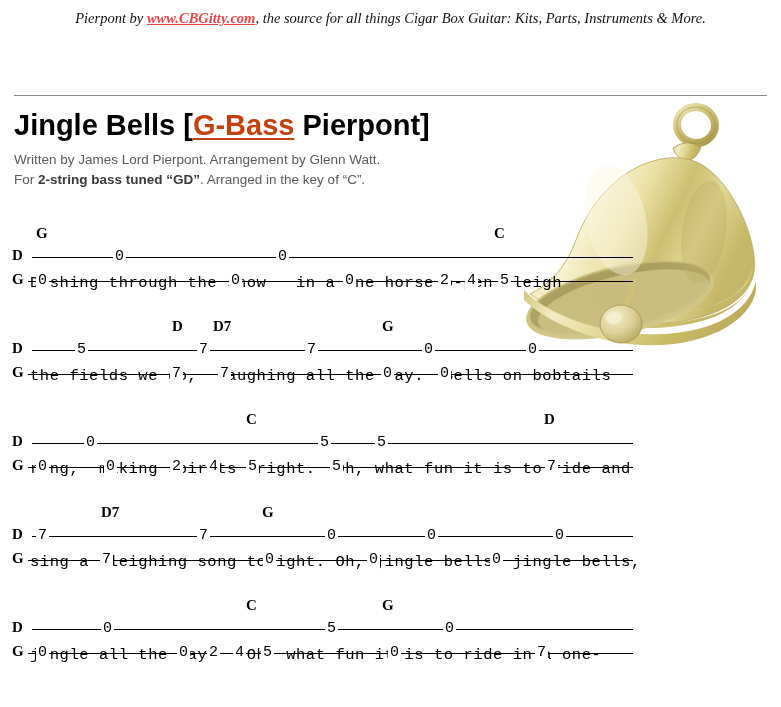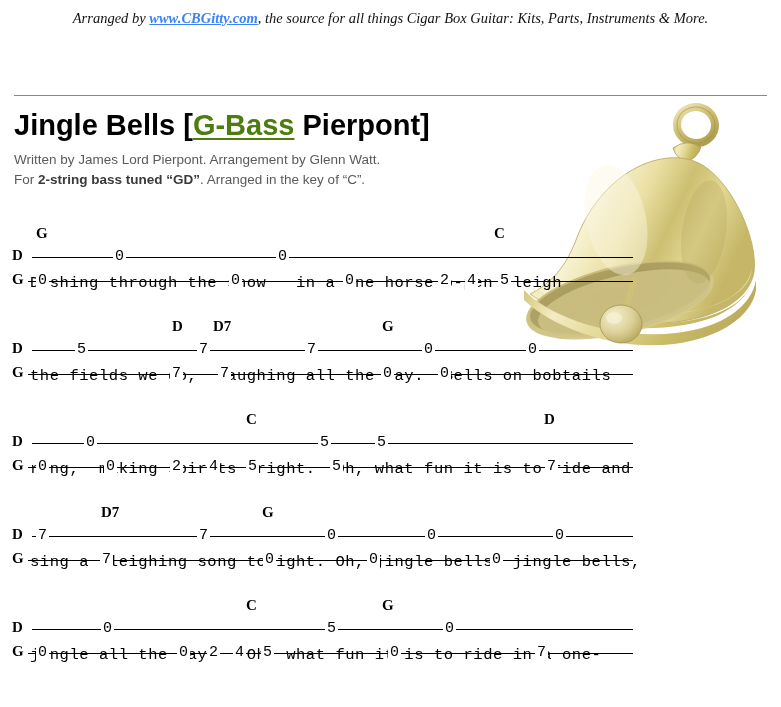--- a/index.html
+++ b/index.html
@@ -40,21 +40,21 @@
   .site-sub {
     text-align: center;
     font-family: "Liberation Serif", serif;
     font-style: italic;
     font-size: 14.5px;
     color: #111111;
     padding-top: 10px;
     white-space: nowrap;
   }
   .site-sub .link {
-    color: #3b82f6;
+    color: #ef4444;
     font-weight: bold;
     text-decoration: underline;
   }
   .header-rule {
     position: absolute;
     top: 95px;
     left: 14px;
     width: 753px;
     height: 1px;
     background: #888888;
@@ -69,21 +69,21 @@
   }
   .song-title {
     font-family: "Liberation Sans", sans-serif;
     font-weight: bold;
     font-size: 29px;
     color: #000000;
     line-height: 1.05;
     white-space: nowrap;
   }
   .song-title .link {
-    color: #4d7c0f;
+    color: #c2410c;
     text-decoration: underline;
     text-underline-offset: 3px;
   }
   .song-credits {
     margin-top: 10px;
     font-family: "Liberation Sans", sans-serif;
     font-size: 13.5px;
     color: #5a5a5a;
     line-height: 1.42;
   }
@@ -164,21 +164,21 @@
     color: #000000;
     white-space: pre;
     letter-spacing: 0.55px;
   }
 </style>
 </head>
 <body>
 
 <div class="site-header">
   <div class="site-sub">
-    <span>Arranged by </span><a class="link" href="#">www.CBGitty.com</a><span>, the source for all things Cigar Box Guitar: Kits, Parts, Instruments &amp; More.</span>
+    <span>Pierpont by </span><a class="link" href="#">www.CBGitty.com</a><span>, the source for all things Cigar Box Guitar: Kits, Parts, Instruments &amp; More.</span>
   </div>
 </div>
 <div class="header-rule"></div>
 
 <svg class="bell-art" viewBox="0 0 262 268" xmlns="http://www.w3.org/2000/svg">
   <defs>
     <linearGradient id="bellBody" x1="0" y1="0" x2="1" y2="0.35">
       <stop offset="0%" stop-color="#d6cb86"></stop>
       <stop offset="14%" stop-color="#ece3ab"></stop>
       <stop offset="34%" stop-color="#f7f2d2"></stop>

